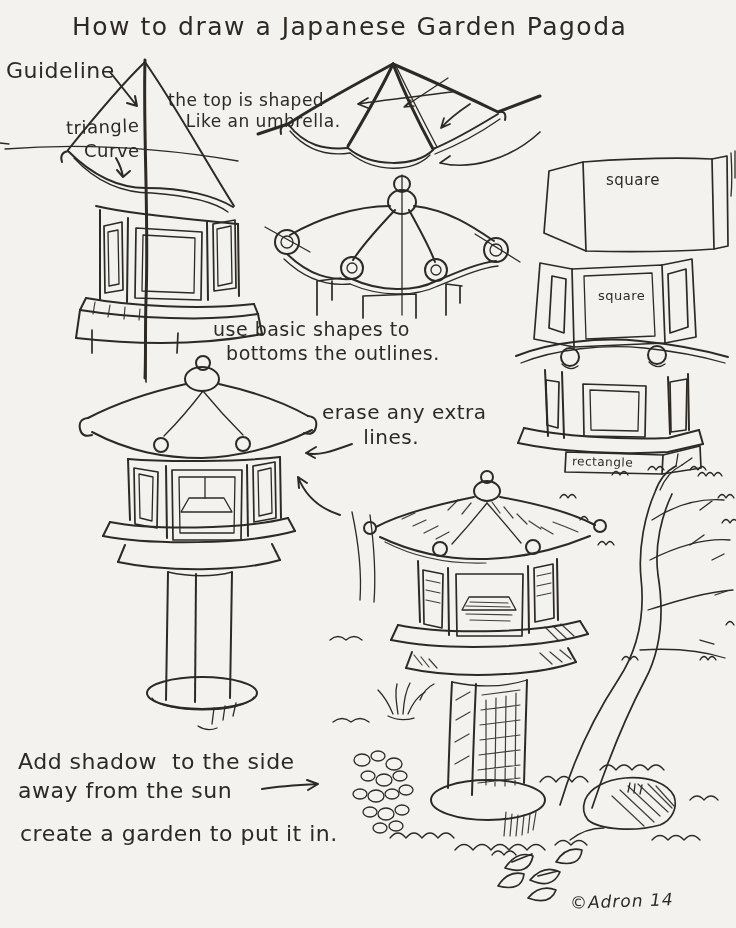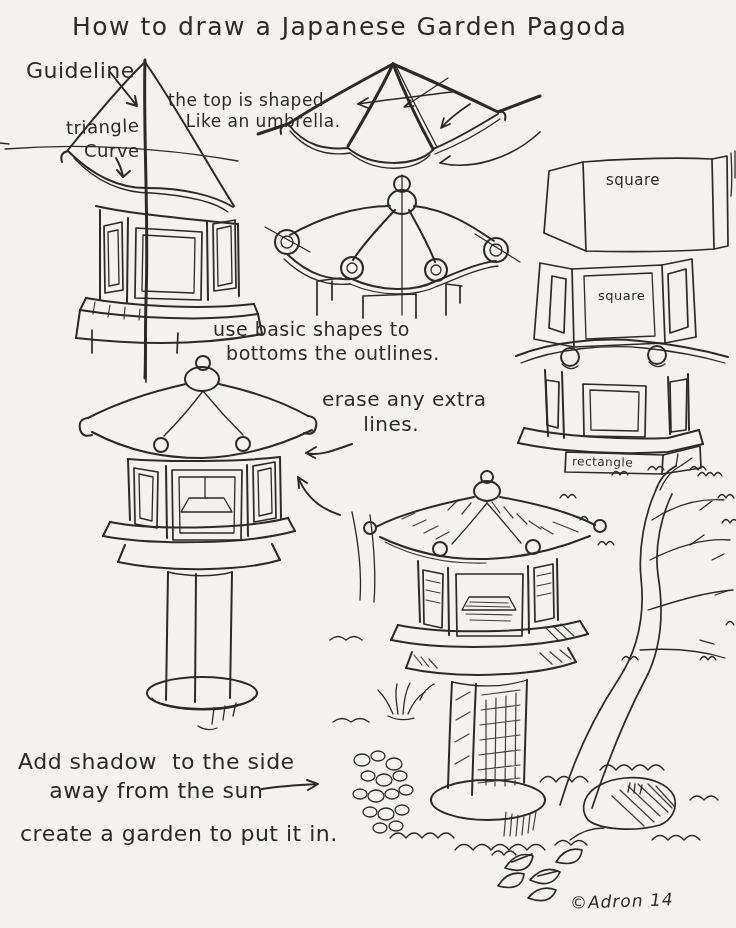--- a/index.html
+++ b/index.html
@@ -309,30 +309,30 @@
       <path class="thin" d="M404,107 L448,78 M404,107 l10,-1 M404,107 l7,-7"></path>
       <path class="mid" d="M452,92 C420,96 385,100 358,104 M358,104 l10,-6 M358,104 l10,4"></path>
       <path class="mid" d="M470,104 C458,112 448,120 441,128 M441,128 l3,-10 M441,128 l9,-4"></path>
       <path class="mid" d="M540,132 C510,160 470,170 440,163 M440,163 l10,-7 M440,163 l11,2"></path>
       <path d="M352,444 C330,452 318,456 306,453 M306,453 l10,-6 M306,453 l9,5"></path>
       <path d="M340,515 C318,508 305,495 298,477 M298,477 l1,11 M298,477 l9,6"></path>
       <path d="M262,789 C280,786 298,785 318,784 M318,784 l-11,-4 M318,784 l-10,6"></path>
     </g>
   </svg>
 
-  <div class="lbl" style="left:6px;top:57px;font-size:22px;margin-left:20px;">Guideline</div>
+  <div class="lbl" style="left:6px;top:57px;font-size:22px;">Guideline</div>
   <div class="lbl" style="left:168px;top:44px;font-size:17px;margin-top:46px;">the top is shaped
    Like an umbrella.</div>
   <div class="lbl rot-l" style="left:66px;top:116px;font-size:18px;">triangle</div>
   <div class="lbl" style="left:84px;top:140px;font-size:18px;">Curve</div>
   <div class="lbl" style="left:606px;top:171px;font-size:15px;">square</div>
   <div class="lbl" style="left:598px;top:288px;font-size:13px;">square</div>
   <div class="lbl rot-r" style="left:572px;top:455px;font-size:12px;">rectangle</div>
   <div class="lbl" style="left:213px;top:318px;font-size:19px;">use basic shapes to
   bottoms the outlines.</div>
-  <div class="lbl" style="left:322px;top:387px;font-size:20px;">erase any extra
+  <div class="lbl" style="left:322px;top:400px;font-size:20px;">erase any extra
       lines.</div>
-  <div class="lbl" style="left:18px;top:748px;font-size:22px;line-height:1.3;text-align:center;">Add shadow  to the side
+  <div class="lbl" style="left:18px;top:748px;font-size:22px;line-height:1.3;">Add shadow  to the side
 away from the sun</div>
   <div class="lbl" style="left:20px;top:820px;font-size:22px;">create a garden to put it in.</div>
   <div class="lbl sig" style="left:570px;top:891px;font-size:17px;">©Adron 14</div>
 
 </div>
 
 </body></html>

